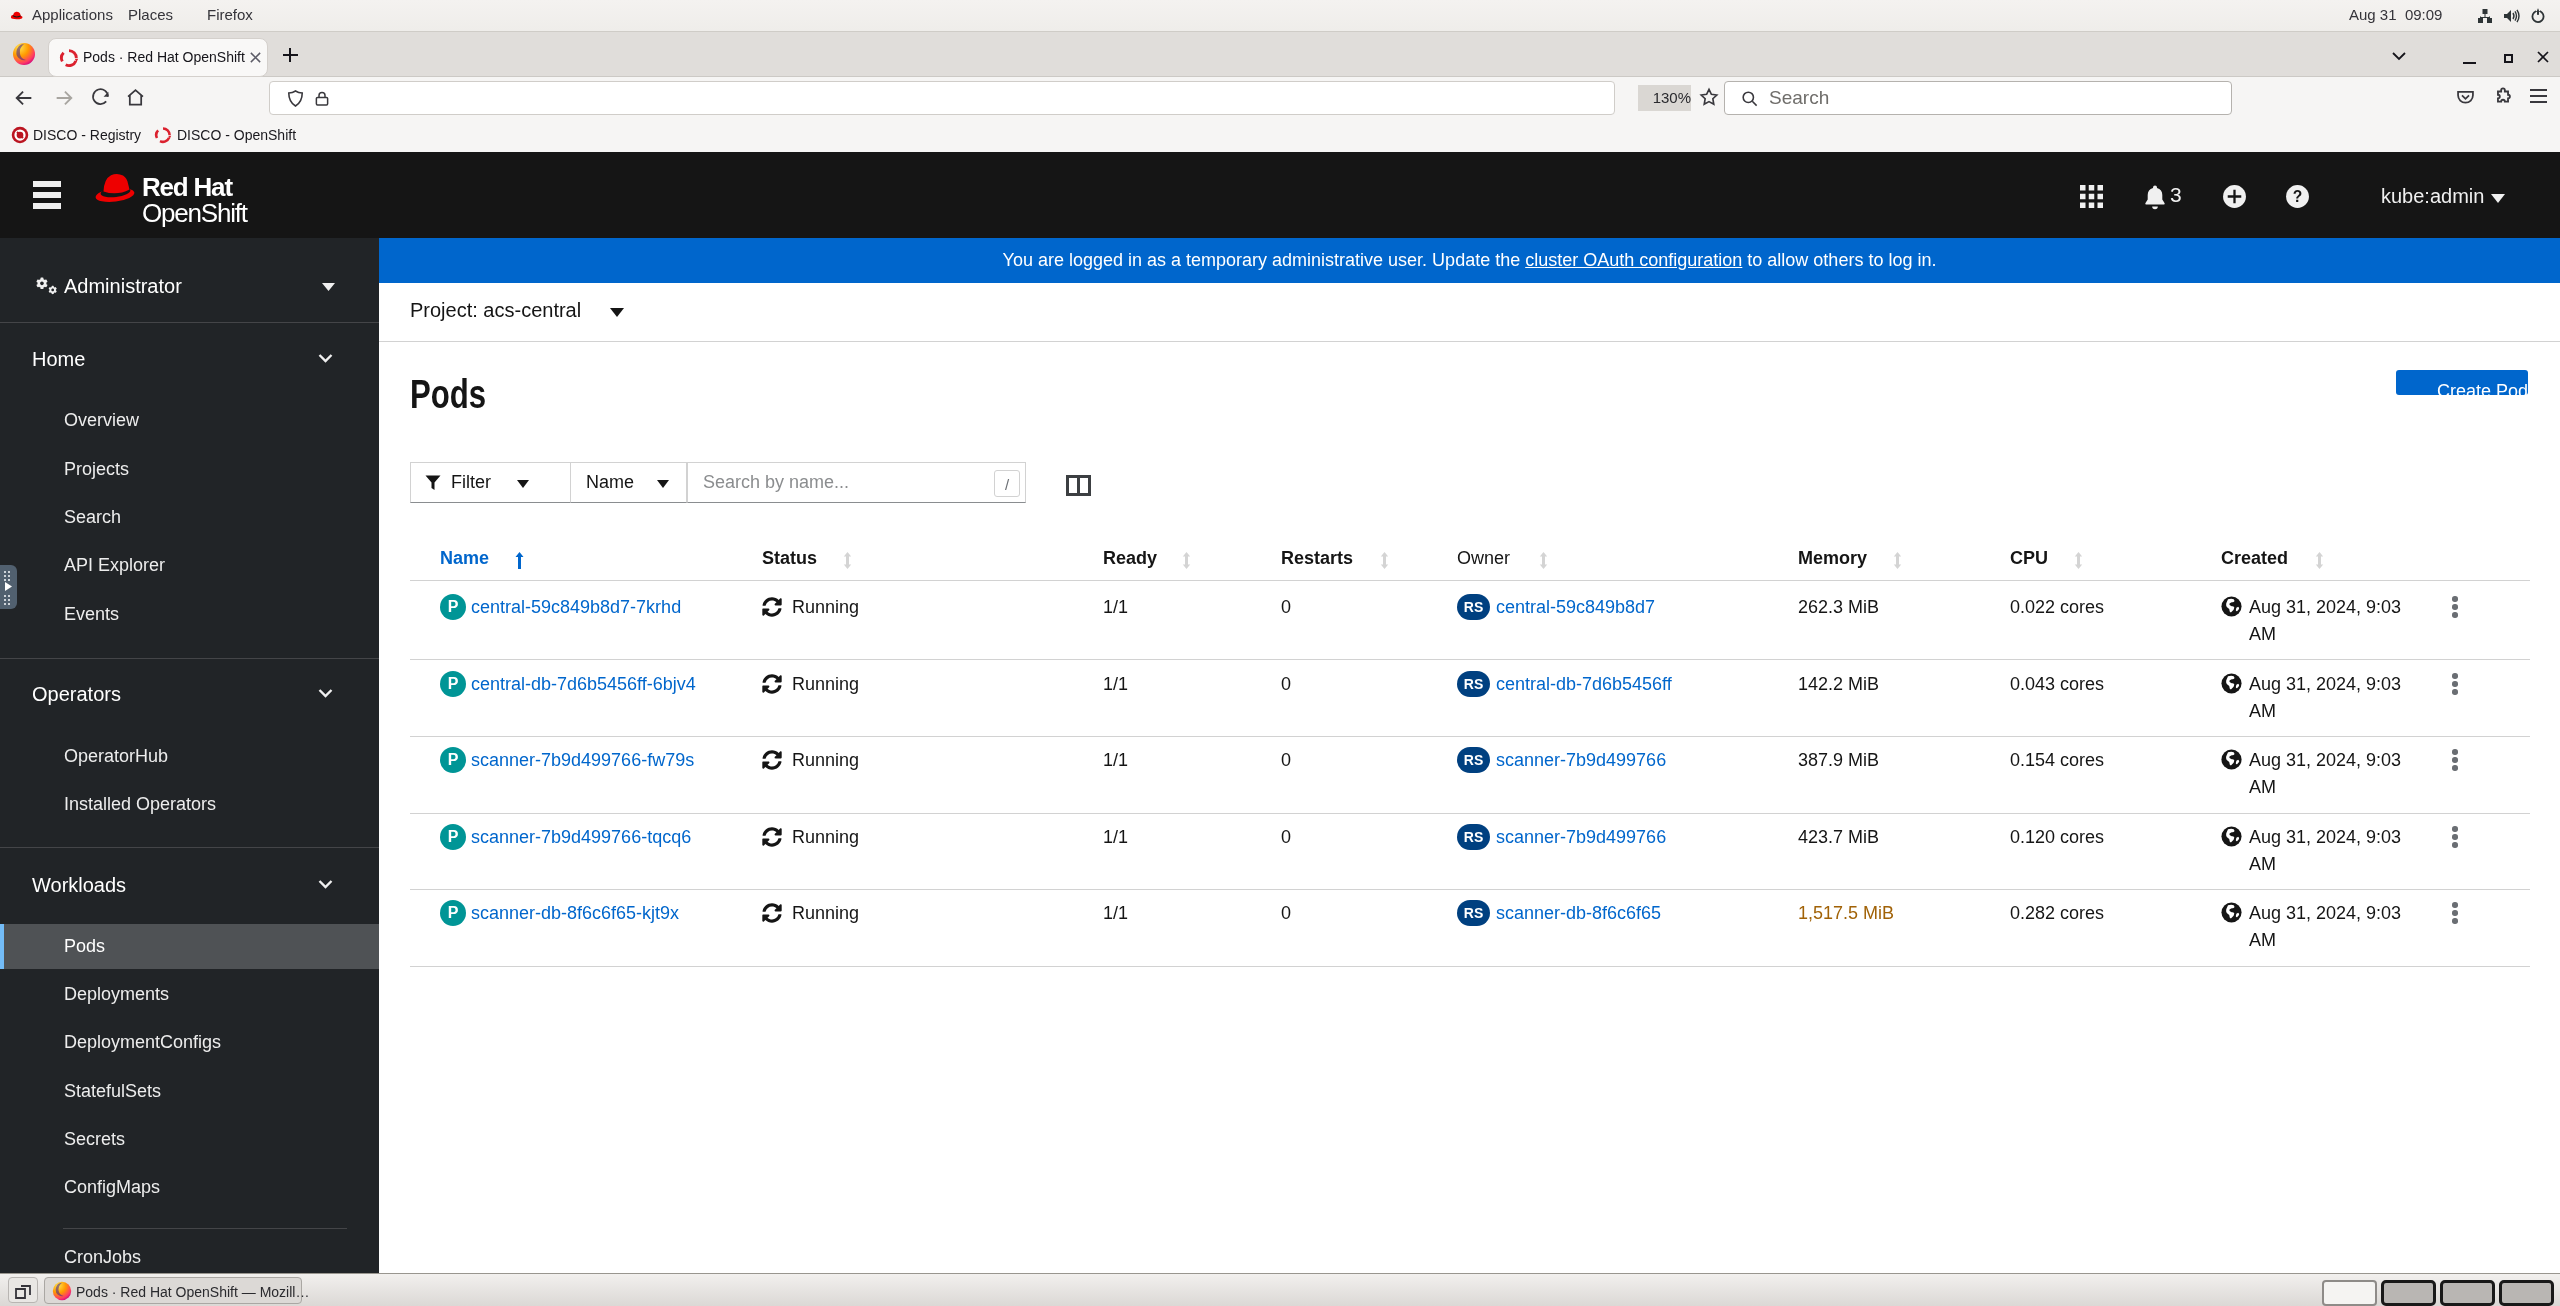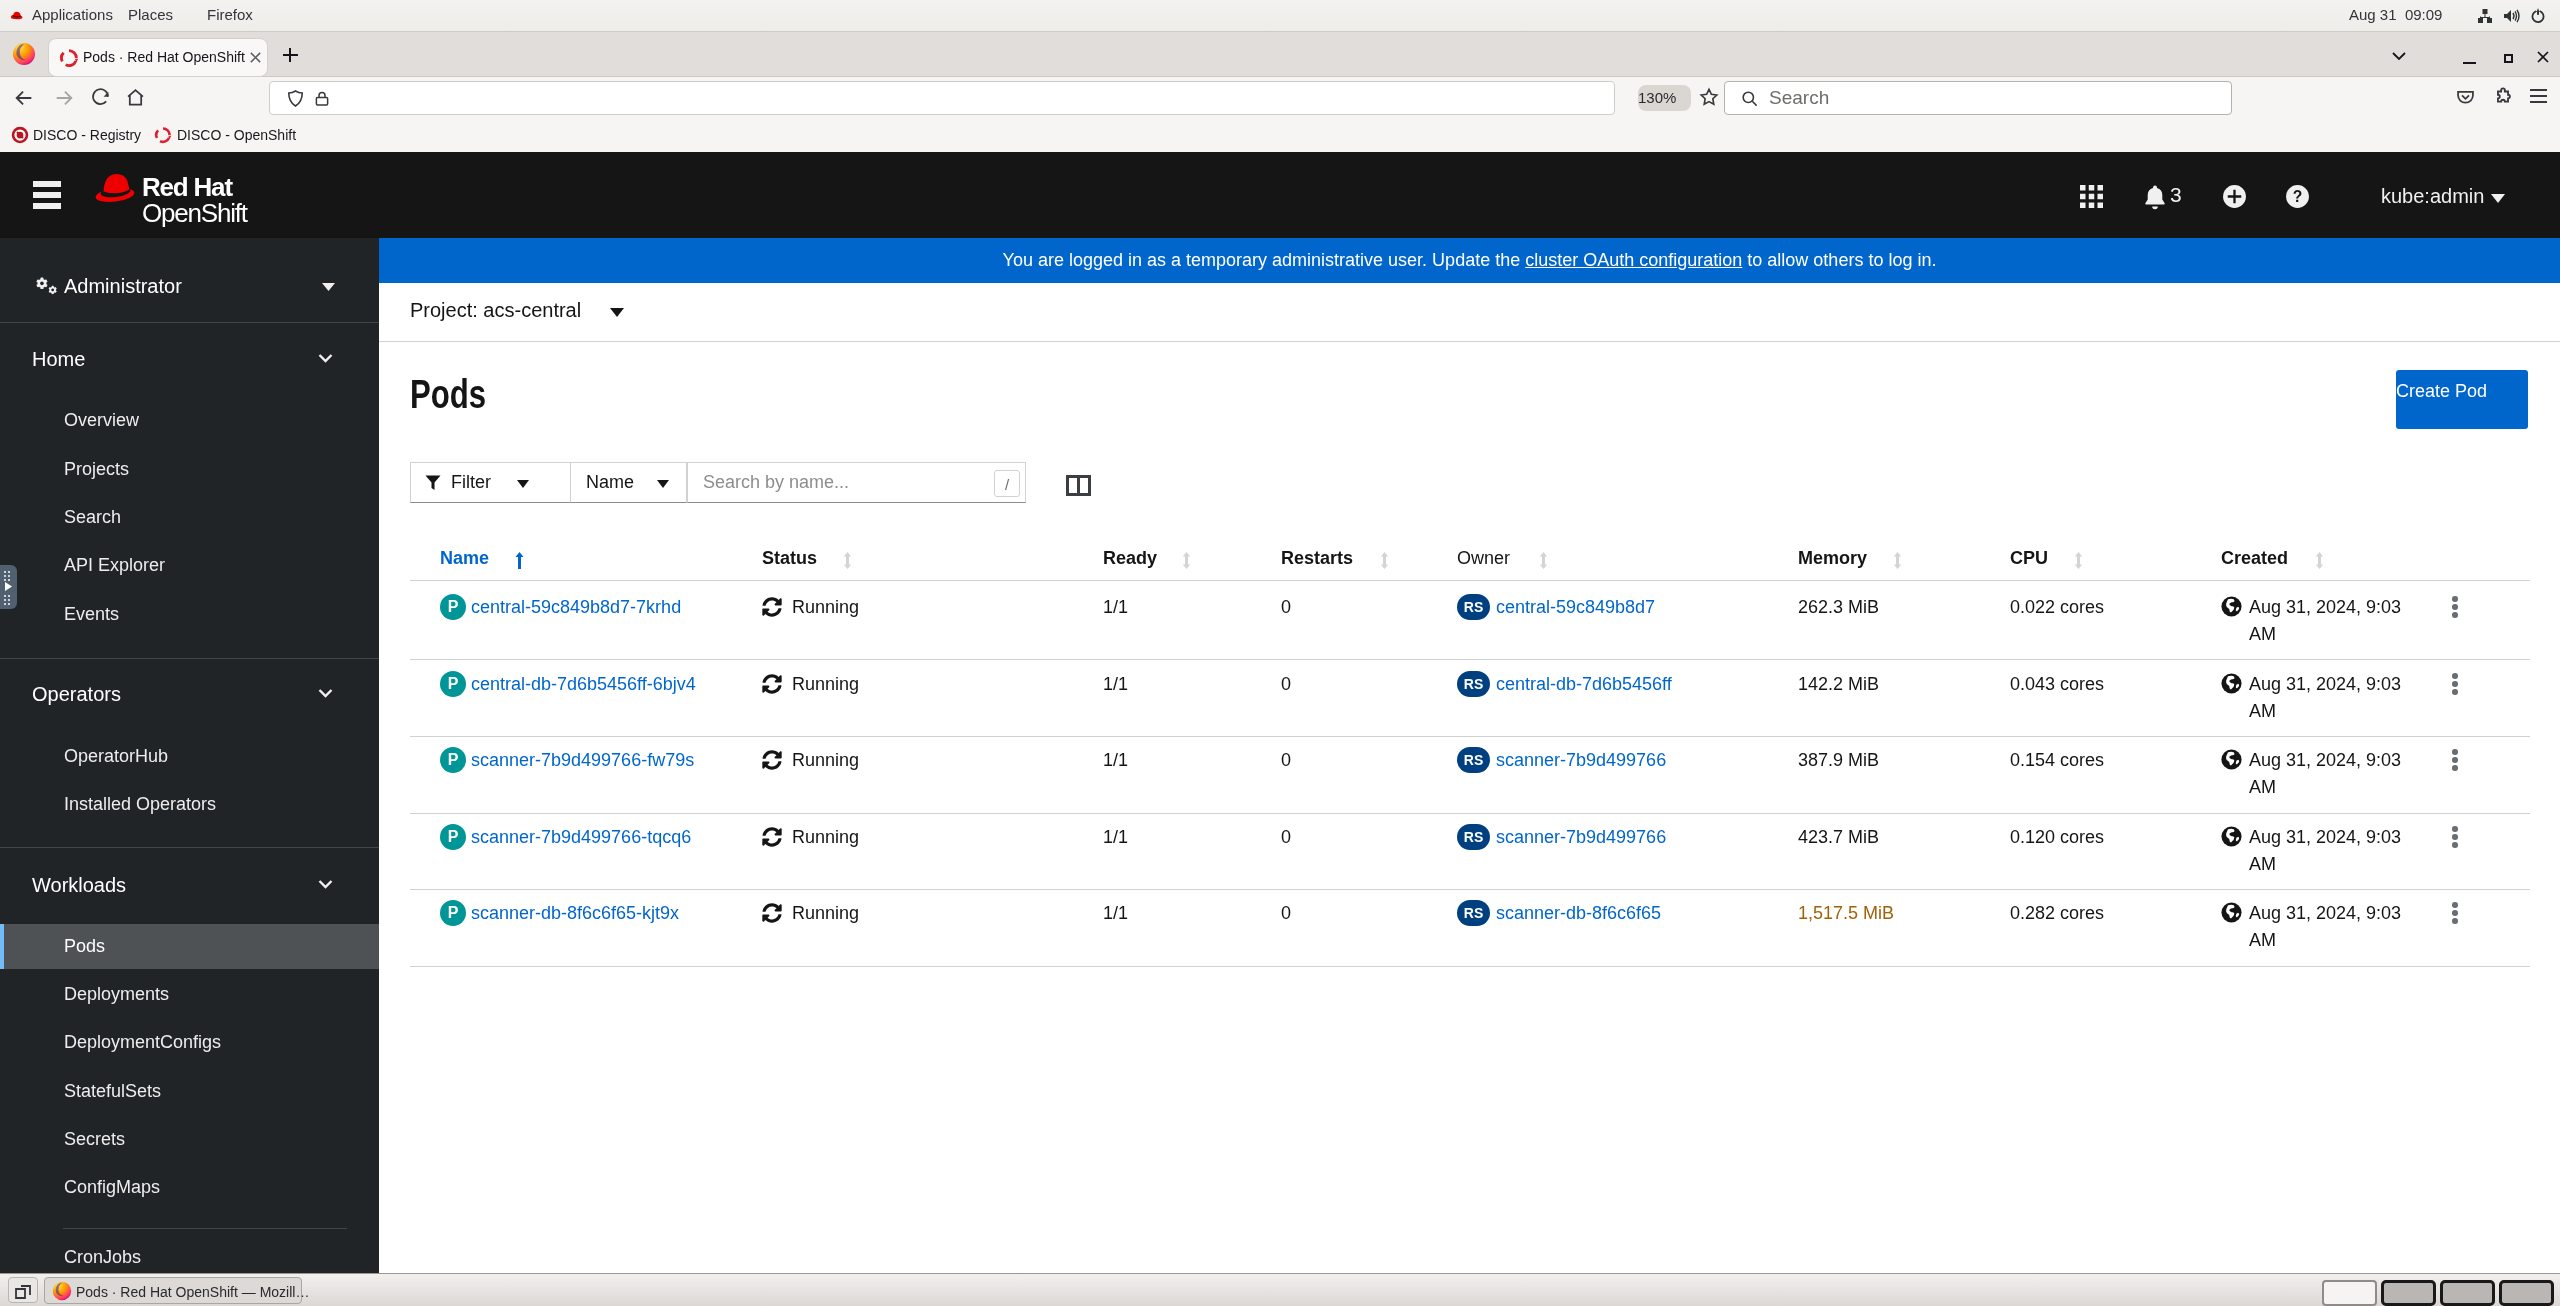--- a/index.html
+++ b/index.html
@@ -107,21 +107,21 @@
     </svg>
   <div class="abs" style="left:269px;top:4px;width:1346px;height:34px;background:#fff;border-radius:4px;border:1px solid #d0cdc9;">
     <svg class="abs" style="left:16px;top:7px" width="19" height="19" viewBox="0 0 24 24" fill="none" stroke="#39383d" stroke-width="2">
         <path d="M12 2.5C9 4.5 6 5 3.5 5c0 8 2 12.5 8.5 16.5C18.5 17.5 20.5 13 20.5 5 18 5 15 4.5 12 2.5z"></path>
       </svg>
     <svg class="abs" style="left:43px;top:7px" width="18" height="19" viewBox="0 0 24 24" fill="none" stroke="#39383d" stroke-width="2">
         <rect x="4.5" y="10.5" width="15" height="10" rx="1.5"></rect>
         <path d="M8 10.5V8a4 4 0 0 1 8 0v2.5"></path>
       </svg>
   </div>
-  <div class="abs" style="left:1638px;top:8px;width:53px;height:26px;background:#dad7d3;border-radius:8px;text-align:left;font-size:15px;color:#2a2a2e;line-height:26px;">130%</div>
+  <div class="abs" style="left:1638px;top:8px;width:53px;height:26px;background:#dad7d3;border-radius:0;text-align:right;font-size:15px;color:#2a2a2e;line-height:26px;">130%</div>
   <svg class="abs" style="left:1698px;top:9px" width="22" height="22" viewBox="0 0 24 24" fill="none" stroke="#39383d" stroke-width="1.8">
       <path d="M12 3.6l2.6 5.4 5.9.8-4.3 4.1 1 5.9-5.2-2.8-5.2 2.8 1-5.9L3.5 9.8l5.9-.8z"></path>
     </svg>
   <div class="abs" style="left:1724px;top:4px;width:508px;height:34px;background:#fff;border-radius:4px;border:1px solid #b5b2ae;">
     <svg class="abs" style="left:15px;top:7px" width="19" height="19" viewBox="0 0 24 24" fill="none" stroke="#39383d" stroke-width="2">
         <circle cx="10.5" cy="10.5" r="6.5"></circle>
         <path d="M15.5 15.5L21 21"></path>
       </svg>
     <span class="abs" style="left:44px;top:5px;font-size:19px;color:#6f6d6a">Search</span>
   </div>
@@ -244,21 +244,21 @@
 </div>
 <div id="banner">You are logged in as a temporary administrative user. Update the <span style="text-decoration:underline">cluster OAuth configuration</span> to allow others to log in.</div>
 <div id="projectbar">
   <span class="abs" style="left:31px;top:16px;font-size:20px;color:#151515">Project: acs-central</span>
   <svg class="abs" style="left:231px;top:25px" width="14" height="9" viewBox="0 0 14 9">
       <path d="M0 0h14L7 9z" fill="#151515"></path>
     </svg>
 </div>
 <div id="content">
   <span class="abs" style="left:31px;top:29px;font-size:41px;font-weight:bold;color:#151515;transform:scaleX(0.76);transform-origin:left top;">Pods</span>
-  <div class="abs" style="left:2017px;top:28px;width:132px;height:59px;background:#0066cc;border-radius:3px;color:#fff;font-size:18px;text-align:left;line-height:43px;">Create Pod</div>
+  <div class="abs" style="left:2017px;top:28px;width:132px;height:25px;background:#0066cc;border-radius:3px;color:#fff;font-size:18px;text-align:right;line-height:43px;">Create Pod</div>
 
   <div class="abs" style="left:31px;top:120px;width:166px;height:41px;background:#fff;border:1px solid #d2d2d2;border-bottom-color:#8a8d90;">
     <svg class="abs" style="left:14px;top:12px" width="16" height="16" viewBox="0 0 16 16">
         <path d="M0.5 0.5h15L9.5 7.5v7.5l-3-2V7.5z" fill="#151515"></path>
       </svg>
     <span class="abs" style="left:40px;top:9px;font-size:18px;color:#151515">Filter</span>
     <svg class="abs" style="left:106px;top:17px" width="12" height="8" viewBox="0 0 12 8">
         <path d="M0 0h12L6 8z" fill="#151515"></path>
       </svg>
   </div>

